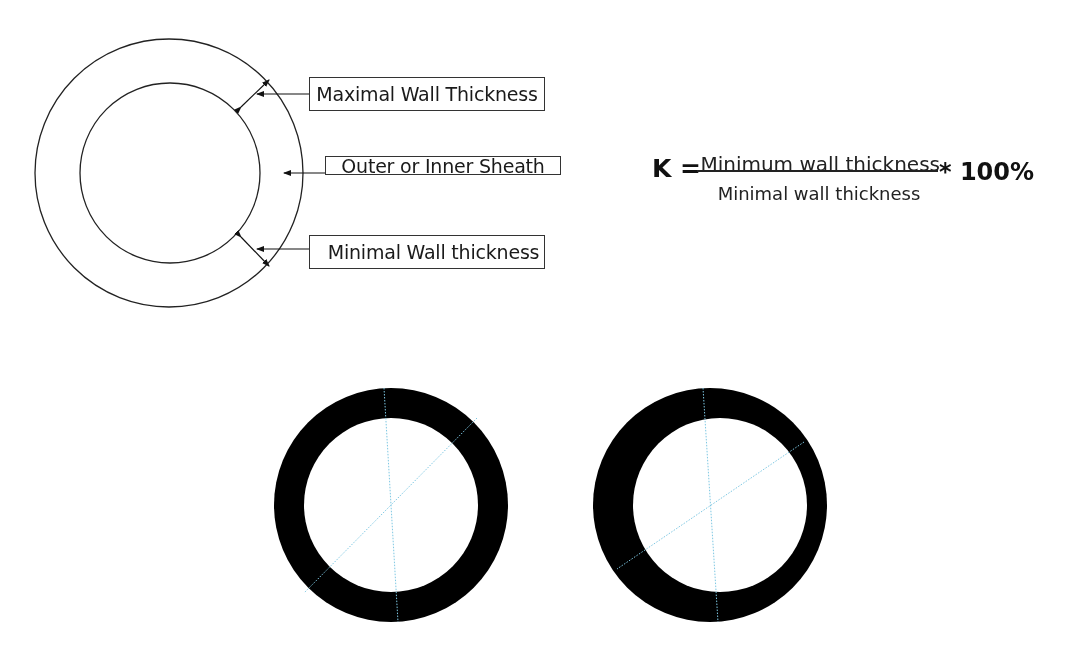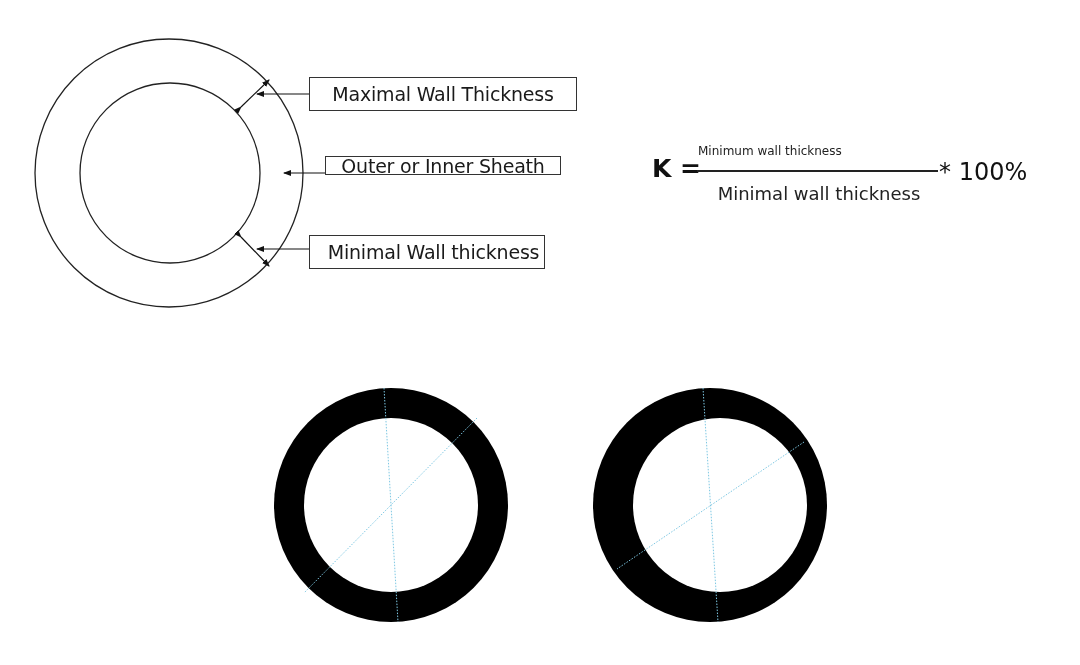--- a/index.html
+++ b/index.html
@@ -1,24 +1,24 @@
 <!DOCTYPE html>
 <html><head>
 <meta charset="utf-8">
 <style>
   html, body { margin: 0; padding: 0; background: #ffffff; }
   body { width: 1080px; height: 665px; position: relative; overflow: hidden; font-family: "DejaVu Sans", "Liberation Sans", sans-serif; color: #111; }
   svg.canvas { position: absolute; left: 0; top: 0; }
   .label-box { position: absolute; border: 1.3px solid #333; background: #fff; box-sizing: border-box; display: flex; align-items: center; justify-content: center; font-size: 19px; color: #1a1a1a; white-space: nowrap; letter-spacing: -0.2px; }
   .formula { position: absolute; left: 650px; top: 130px; width: 400px; height: 80px; }
   .k-label { position: absolute; left: 2px; top: 24px; font-size: 25px; font-weight: bold; color: #111; }
-  .numerator { position: absolute; left: 48px; top: 14px; width: 242px; text-align: left; font-size: 12px; color: #222; }
+  .numerator { position: absolute; left: 48px; top: 22px; width: 242px; text-align: right; font-size: 20px; color: #222; }
   .frac-line { position: absolute; left: 47px; top: 40px; width: 241px; height: 1.5px; background: #222; }
   .denominator { position: absolute; left: 48px; top: 53px; width: 242px; text-align: center; font-size: 18px; color: #222; }
-  .multiplier { position: absolute; left: 289px; top: 28px; font-size: 24px; font-weight: normal; color: #111; text-align: center; }
+  .multiplier { position: absolute; left: 289px; top: 28px; font-size: 24px; font-weight: bold; color: #111; text-align: center; }
 </style>
 </head>
 <body>
 
 <svg class="canvas" width="1080" height="665" viewBox="0 0 1080 665">
   <defs>
     <marker id="arrowhead" markerWidth="8" markerHeight="8" refX="7" refY="4" orient="auto" markerUnits="userSpaceOnUse">
       <path d="M0,1 L8,4 L0,7 Z" fill="#111"></path>
     </marker>
   </defs>
@@ -44,21 +44,21 @@
   </g>
 
   <g>
     <circle cx="710" cy="505" r="117" fill="#000"></circle>
     <circle cx="720" cy="505" r="87" fill="#fff"></circle>
     <line x1="703" y1="388" x2="718" y2="622" stroke="#7ec8e3" stroke-width="1" stroke-dasharray="1.5,1.5"></line>
     <line x1="804" y1="442" x2="617" y2="569" stroke="#7ec8e3" stroke-width="1" stroke-dasharray="1.5,1.5"></line>
   </g>
 </svg>
 
-<div class="label-box" style="left:309px; top:77px; width:268px; height:34px;">
+<div class="label-box" style="left:309px; top:77px; width:236px; height:34px;">
   <span>Maximal Wall Thickness</span>
 </div>
 
 <div class="label-box" style="left:325px; top:156px; width:236px; height:19px;">
   <span>Outer or Inner Sheath</span>
 </div>
 
 <div class="label-box" style="left:309px; top:235px; width:236px; height:34px;padding-left:13px;">
   <span>Minimal Wall thickness</span>
 </div>

